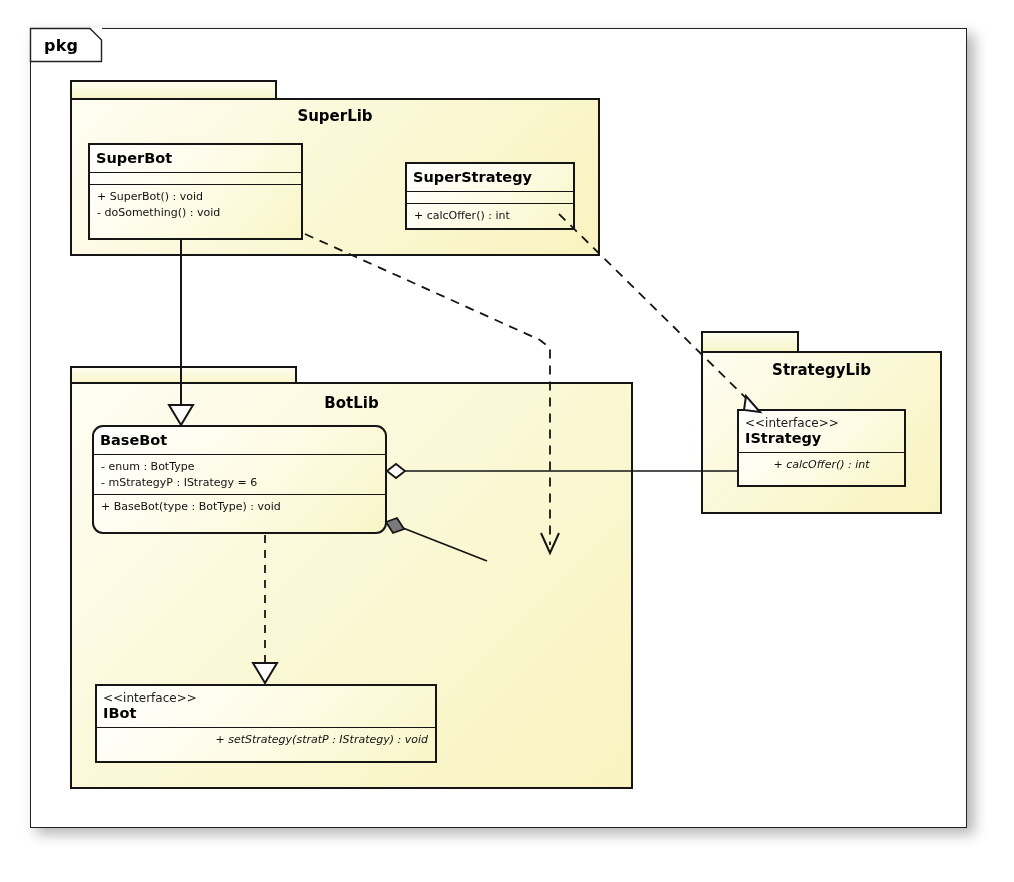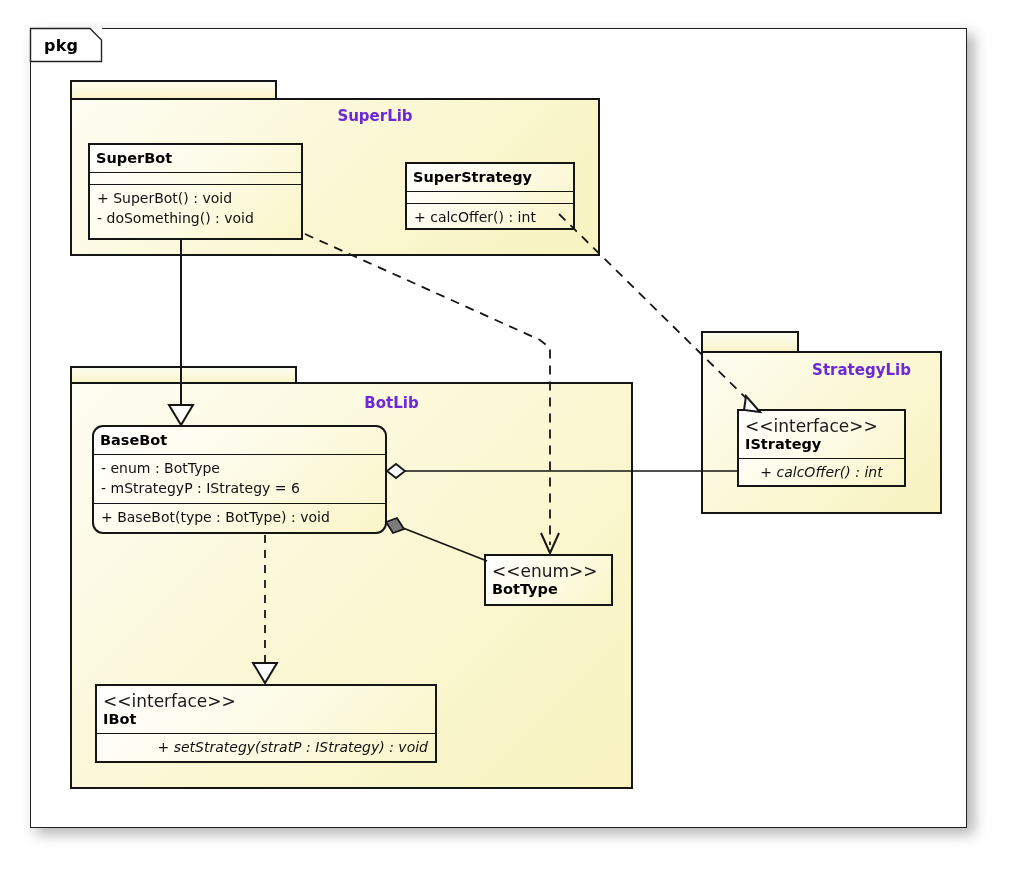--- a/index.html
+++ b/index.html
@@ -74,51 +74,50 @@
     position: absolute;
     background: linear-gradient(135deg, #fefdf2 0%, #fbf8d8 45%, #f8f3bf 100%);
     border: 2px solid #151515;
     box-sizing: border-box;
   }
   .pkg-title {
     position: absolute;
     text-align: center;
     font-size: 15px;
     font-weight: bold;
-    color: #6d28d9;
-    padding-left: 40px;
+    color: #000000;
   }
 
   
   .cbox {
     position: absolute;
     background: linear-gradient(135deg, #ffffff 0%, #fdfbe4 55%, #f9f5c8 100%);
     border: 2px solid #151515;
     box-sizing: border-box;
   }
   .cbox-head {
     padding: 5px 6px 5px 6px;
     font-size: 14.5px;
     font-weight: bold;
     color: #000000;
     line-height: 1.18;
   }
   .cbox-stereo {
     display: block;
-    font-size: 17px;
+    font-size: 12px;
     font-weight: normal;
     color: #1a1a1a;
   }
   .cbox-sep {
     height: 0;
     border-top: 1.6px solid #151515;
   }
   .cbox-comp {
     padding: 4px 7px 4px 7px;
-    font-size: 14px;
+    font-size: 11px;
     color: #111111;
     line-height: 1.42;
     text-align: left;
   }
   .cbox-comp.empty { padding: 2px 7px; min-height: 7px; }
   .cbox-comp.ital { font-style: italic; text-align: right; }
   .cbox-comp div { white-space: nowrap; }
 
   
   #wires {
@@ -194,26 +193,20 @@
     <div class="cbox-head">
       <span class="cbox-stereo">&lt;&lt;interface&gt;&gt;</span>
       <span>IBot</span>
     </div>
     <div class="cbox-sep"></div>
     <div class="cbox-comp ital">
       <div>+ setStrategy(stratP : IStrategy) : void</div>
     </div>
   </div>
 
-  <div class="cbox" style="left:484px; top:554px; width:129px; height:52px;">
-    <div class="cbox-head">
-      <span class="cbox-stereo">&lt;&lt;enum&gt;&gt;</span>
-      <span>BotType</span>
-    </div>
-  </div>
 
   <div class="pkg-tab" style="left:701px; top:331px; width:98px; height:22px;"></div>
   <div class="pkg-body" style="left:701px; top:351px; width:241px; height:163px;"></div>
   <div class="pkg-title" style="left:701px; top:361px; width:241px;">StrategyLib</div>
 
   <div class="cbox" style="left:737px; top:409px; width:169px; height:78px;">
     <div class="cbox-head">
       <span class="cbox-stereo">&lt;&lt;interface&gt;&gt;</span>
       <span>IStrategy</span>
     </div>

